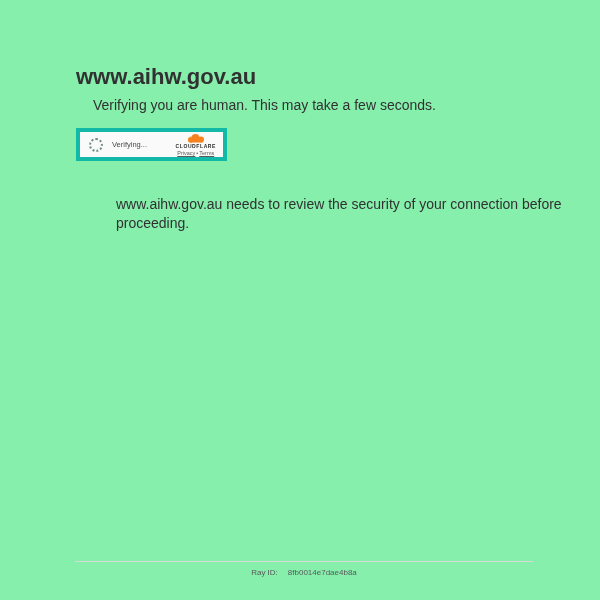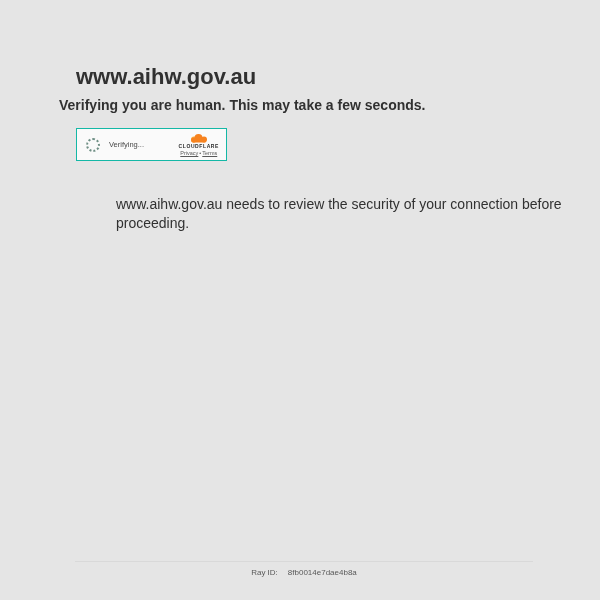--- a/index.html
+++ b/index.html
@@ -4,39 +4,39 @@
 <style>
   * { margin: 0; padding: 0; box-sizing: border-box; }
   html, body { background: #ffffff; }
   body {
     width: 600px; height: 600px;
     font-family: "Liberation Sans", sans-serif;
     color: #313131;
     position: relative;
     overflow: hidden;
   }
-  .page { position: absolute; inset: 0; background: #e5e5e5; }
+  .page { position: absolute; inset: 0; background: #86efac; }
 
   .page-title {
     position: absolute; left: 76px; top: 64px;
     font-size: 22px; font-weight: 700; color: #313131;
     line-height: 26px;
   }
   .page-subtitle {
-    position: absolute; left: 59px; top: 96px;
-    font-size: 14px; font-weight: 700; color: #313131;
+    position: absolute; left: 93px; top: 96px;
+    font-size: 14px; font-weight: 400; color: #313131;
     line-height: 19px;
   }
 
   
   .cf-widget {
     position: absolute; left: 76px; top: 128px;
     width: 151px; height: 33px;
     background: #fafafa;
-    border: 1px solid #14b8a6;
+    border: 4px solid #14b8a6;
     display: flex; align-items: center; justify-content: space-between;
     padding: 0 7px 0 9px;
   }
   .cf-left { display: flex; align-items: center; gap: 9px; }
   .spinner {
     width: 14px; height: 14px;
     border: 2px dotted #6f8f85;
     border-radius: 50%;
     flex: 0 0 auto;
     animation: spin 3s linear infinite;

